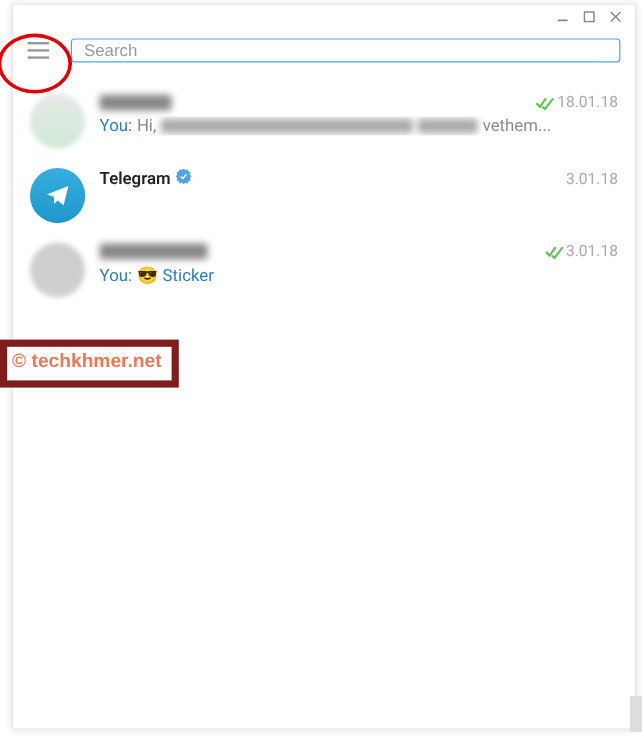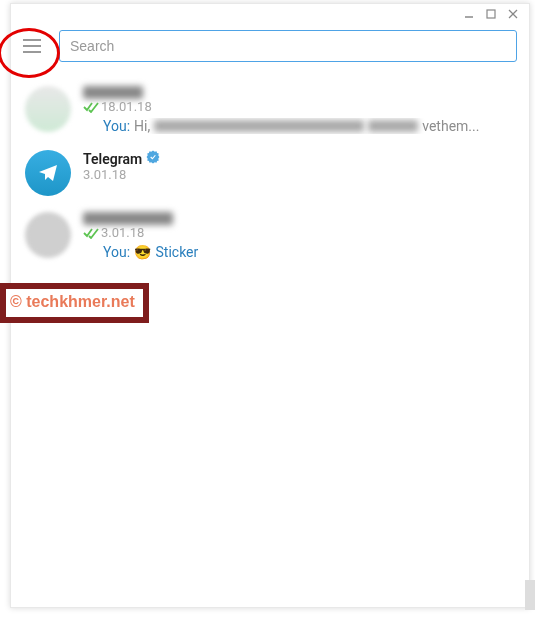--- a/index.html
+++ b/index.html
@@ -58,21 +58,21 @@
   left: -2px;
   top: 28px;
   width: 62px;
   height: 50px;
   border: 3px solid #e30000;
   border-radius: 50%;
   pointer-events: none;
 }
 .search-input {
   flex: 1;
-  height: 32px;
+  height: 20px;
   border: 1px solid #4ea3e6;
   border-radius: 3px;
   padding: 0 10px;
   font-size: 14px;
   color: #999;
   outline: none;
 }
 .search-input::placeholder { color:#999; }
 .chats { padding: 4px 0; }
 .chat {
@@ -93,21 +93,20 @@
   background: linear-gradient(180deg,#37aee2,#1e96c8);
   display:flex;align-items:center;justify-content:center;
 }
 .avatar.tg svg { width:24px;height:24px; }
 .chat-body { flex:1; min-width:0; }
 .chat-line1 {
   display:flex;
   justify-content: space-between;
   align-items: baseline;
   margin-bottom: 4px;
-  flex-direction: column;
 }
 .chat-name {
   font-weight: 600;
   font-size: 14px;
   color: #222;
   display:flex;
   align-items:center;
   gap:4px;
 }
 .chat-name .blurred {
@@ -125,21 +124,20 @@
 .checks svg { width:16px;height:12px; }
 .chat-line2 {
   font-size: 14px;
   color: #8d8d8d;
   white-space: nowrap;
   overflow: hidden;
   text-overflow: ellipsis;
   display:flex;
   align-items:center;
   gap:4px;
-  margin-left:20px;
 }
 .you { color:#2a7fbd; }
 .msg-blur {
   display:inline-block;
   height:12px;
   background:#aaa;
   filter:blur(3px);
   border-radius:2px;
 }
 .link-text { color:#2a7fbd; }

